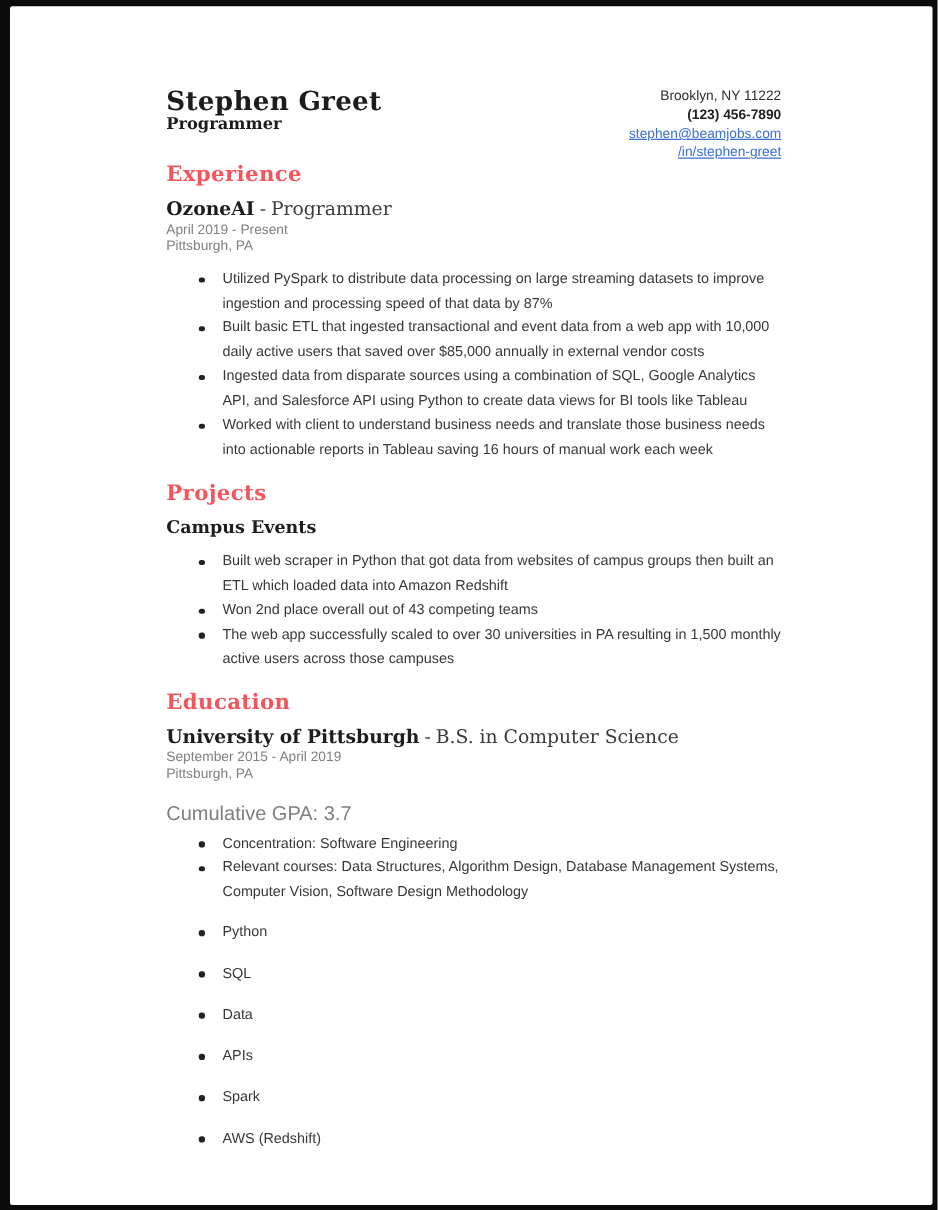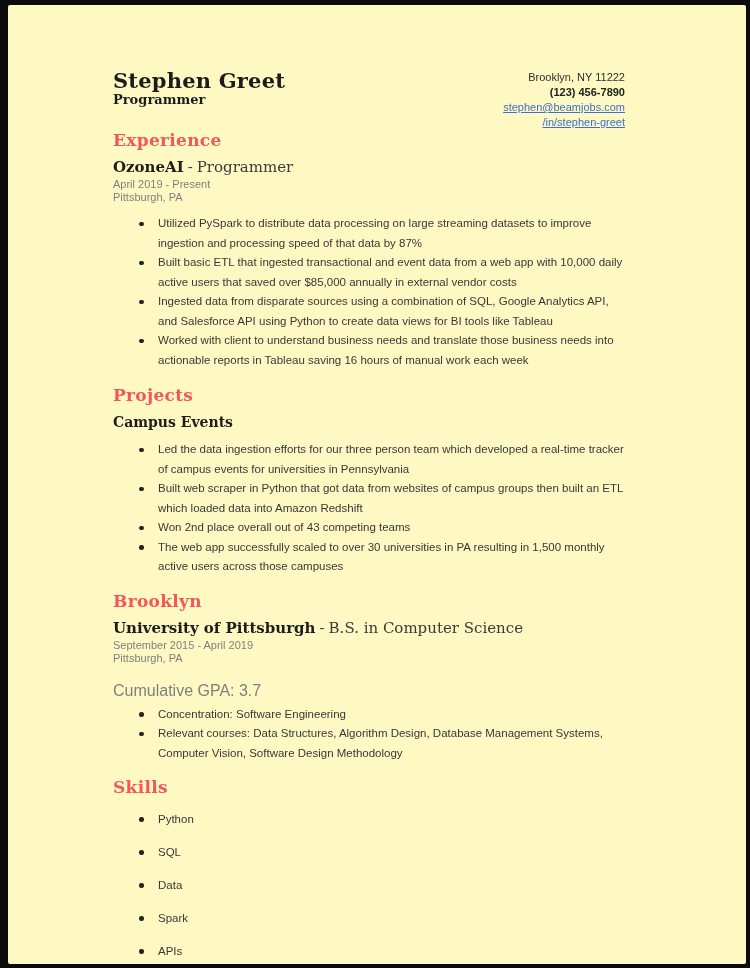--- a/index.html
+++ b/index.html
@@ -6,22 +6,23 @@
   html,body { width:750px; height:968px; }
   body {
     background:#0b0b0b;
     font-family:"Liberation Sans", sans-serif;
     position:relative;
     overflow:hidden;
   }
   .page {
     position:absolute;
     left:8px; top:5px; right:4px; bottom:4px;
-    background:#fef9c3;
+    background:#ffffff;
     border-radius:2px;
+    padding-left:20px;
   }
   .content { padding:64px 121px 0 105px; }
 
   
   .header-row { display:flex; justify-content:space-between; align-items:flex-start; }
   .name {
     font-family:"DejaVu Serif", serif;
     font-weight:bold;
     font-size:21px;
     line-height:23px;
@@ -163,52 +164,50 @@
           <li>Worked with client to understand business needs and translate those business needs into actionable reports in Tableau saving 16 hours of manual work each week</li>
         </ul>
       </div>
     </div>
 
     <div class="sec-projects">
       <div class="section-heading">Projects</div>
       <div>
         <div class="project-name">Campus Events</div>
         <ul class="bullets">
-          <li>Led the data ingestion efforts for our three person team which developed a real-time tracker of campus events for universities in Pennsylvania</li>
           <li>Built web scraper in Python that got data from websites of campus groups then built an ETL which loaded data into Amazon Redshift</li>
           <li>Won 2nd place overall out of 43 competing teams</li>
           <li>The web app successfully scaled to over 30 universities in PA resulting in 1,500 monthly active users across those campuses</li>
         </ul>
       </div>
     </div>
 
     <div class="sec-education">
-      <div class="section-heading">Brooklyn</div>
+      <div class="section-heading">Education</div>
       <div>
         <div class="entry-title-row">
           <span class="school-name">University of Pittsburgh</span><span class="entry-sep">-</span><span class="degree">B.S. in Computer Science</span>
         </div>
         <div class="meta-row">
           <span>September 2015 - April 2019</span>
           <span>Pittsburgh, PA</span>
         </div>
         <div class="gpa-line">Cumulative GPA: 3.7</div>
         <ul class="bullets">
           <li>Concentration: Software Engineering</li>
           <li>Relevant courses:  Data Structures, Algorithm Design, Database Management Systems, Computer Vision, Software Design Methodology</li>
         </ul>
       </div>
     </div>
 
     <div class="sec-skills">
-      <div class="section-heading">Skills</div>
       <ul class="bullets">
         <li>Python</li>
         <li>SQL</li>
         <li>Data</li>
+        <li>APIs</li>
         <li>Spark</li>
-        <li>APIs</li>
         <li>AWS (Redshift)</li>
       </ul>
     </div>
 
   </div>
 </div>
 
 </body></html>

